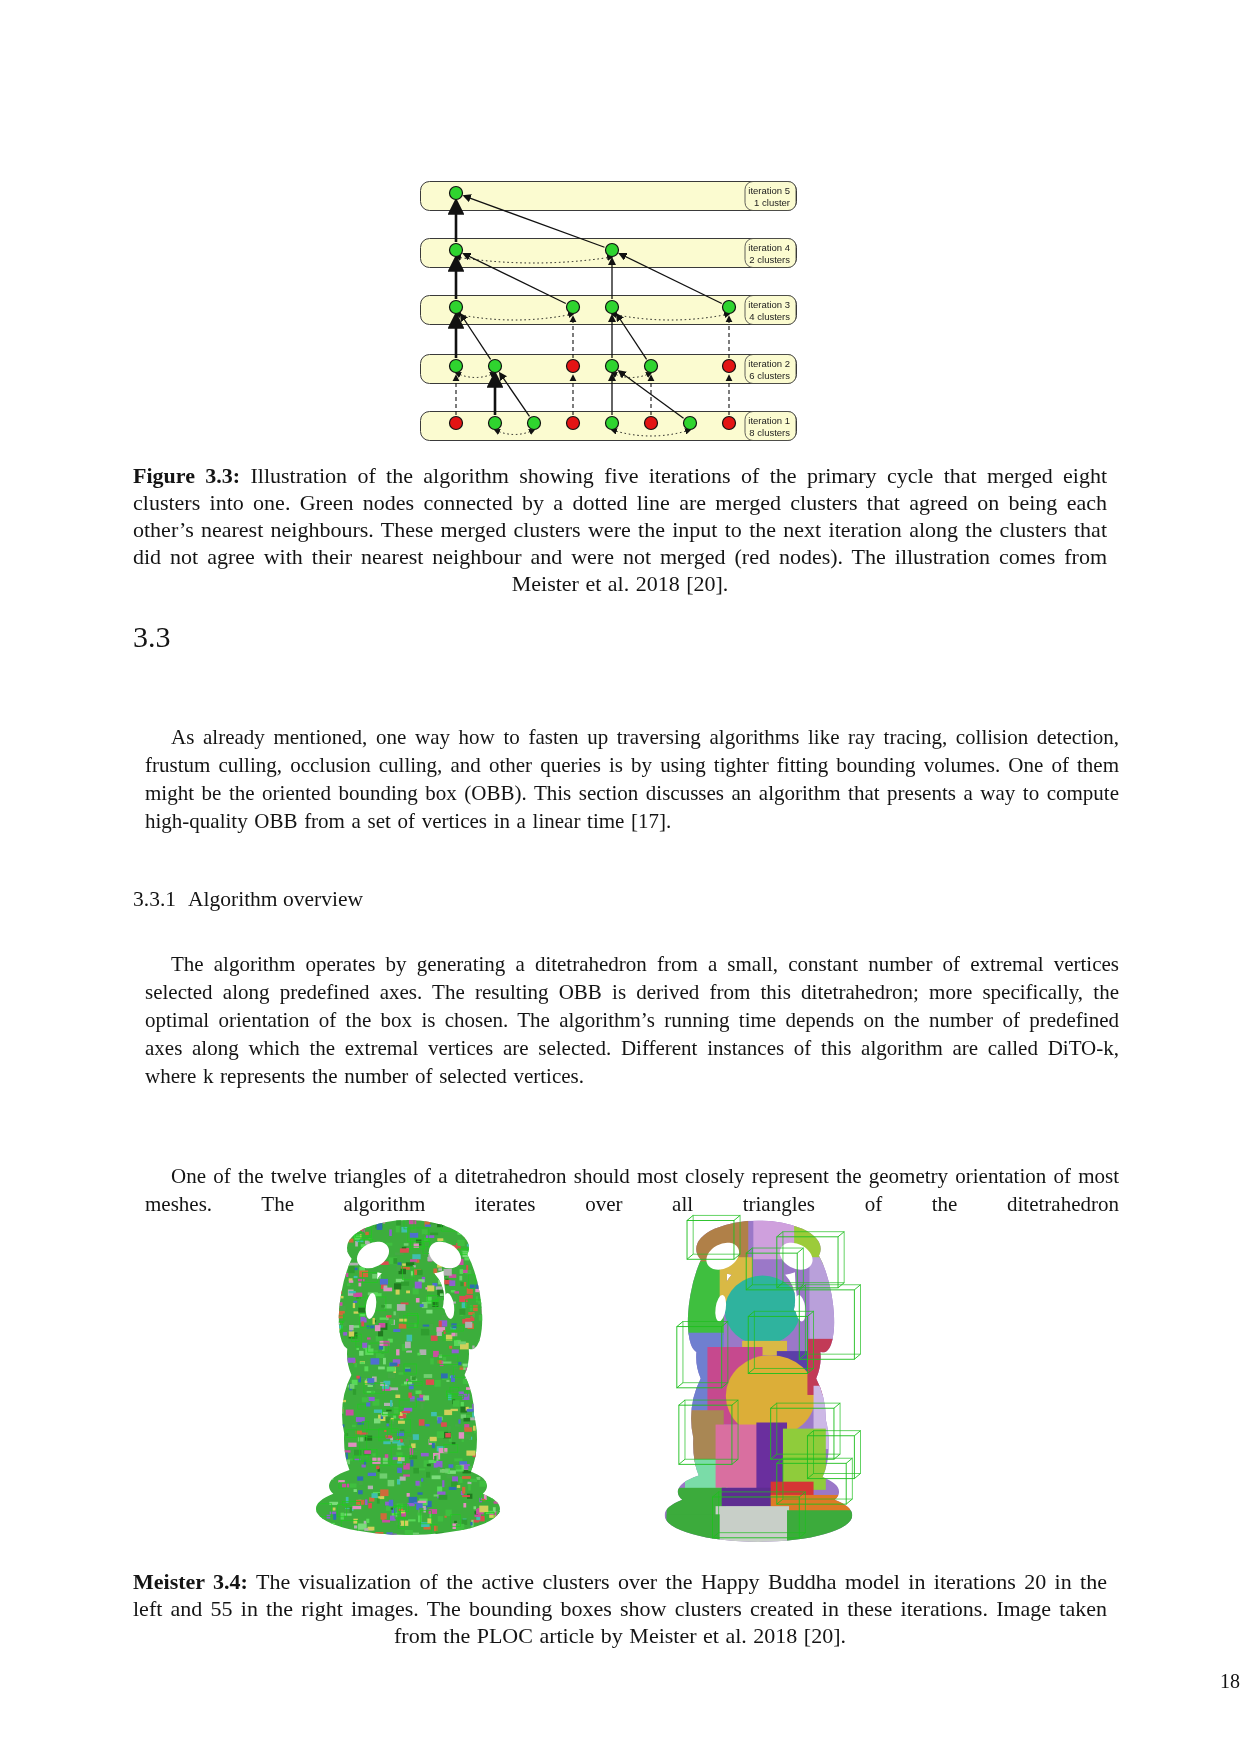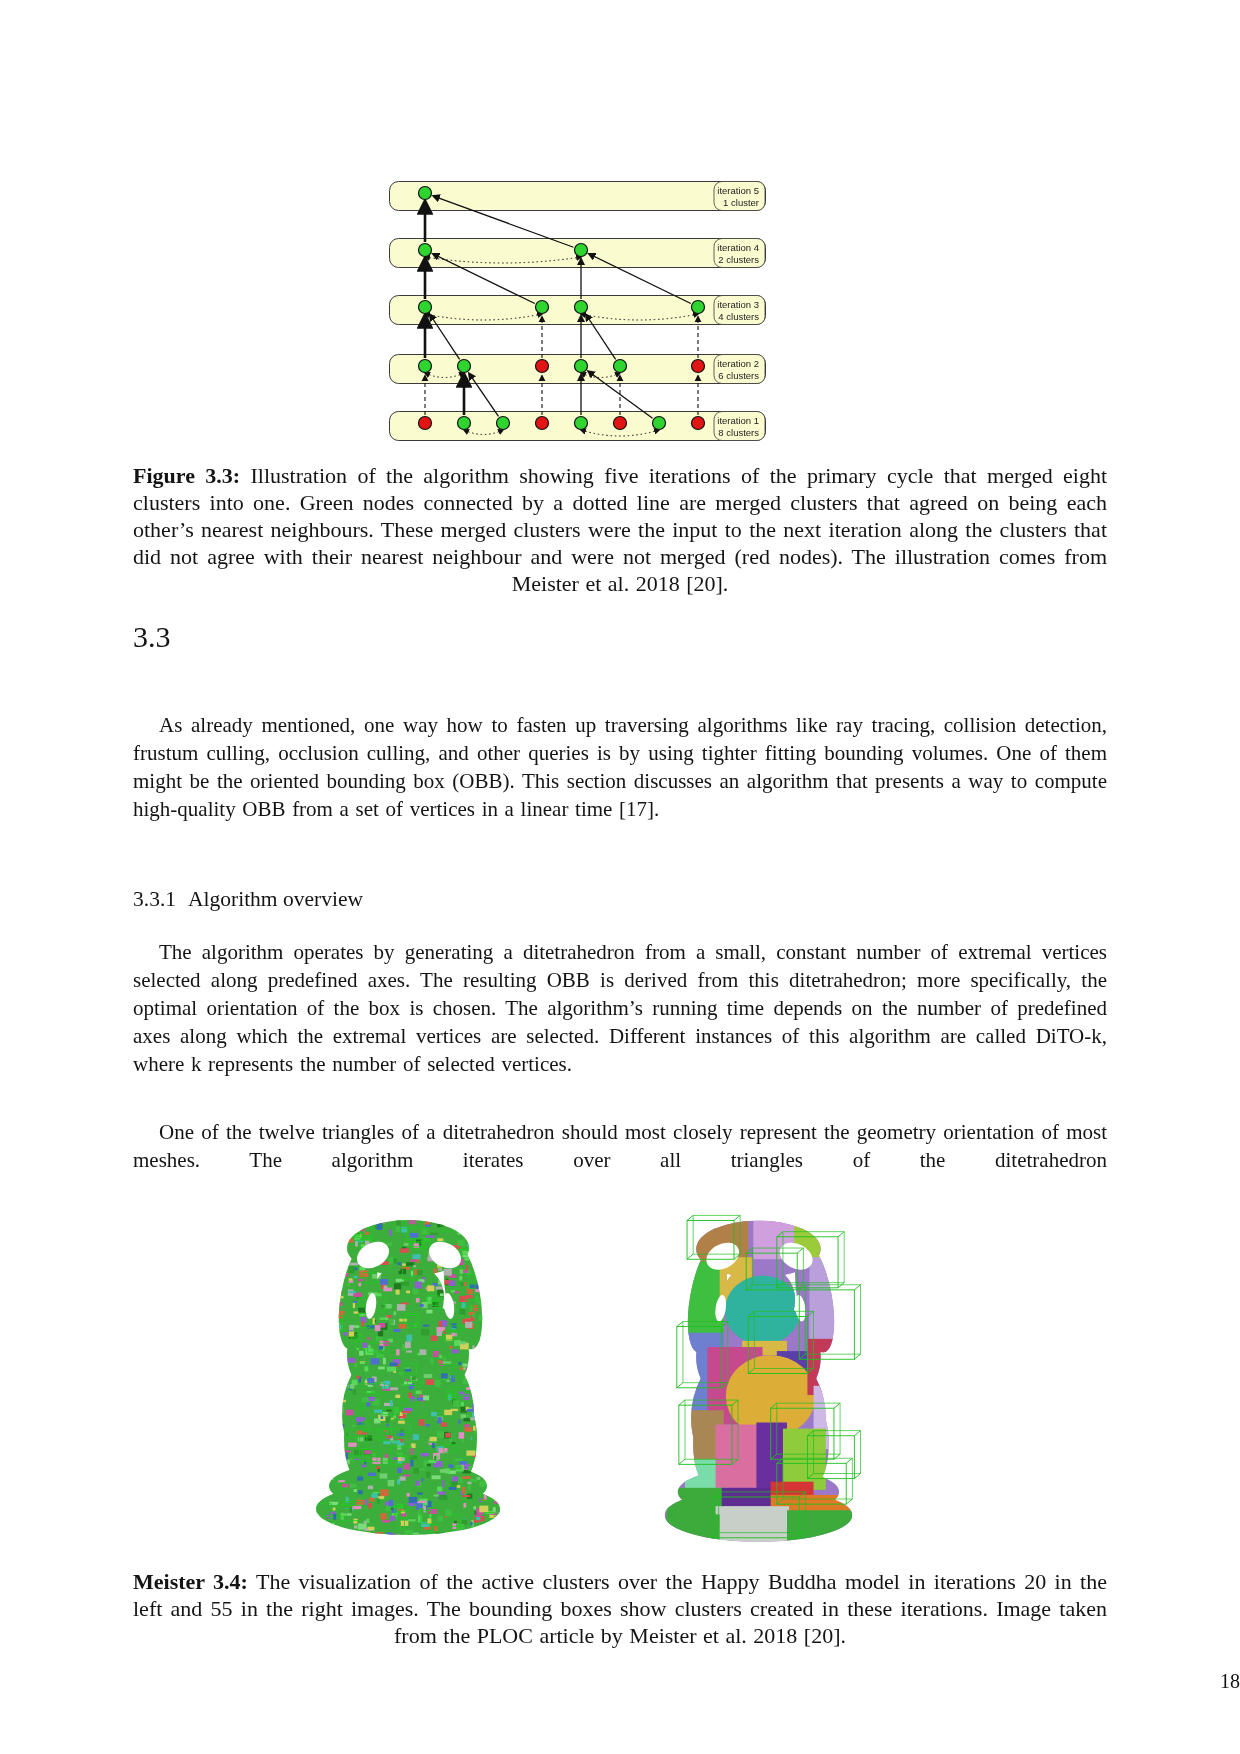--- a/index.html
+++ b/index.html
@@ -1,37 +1,37 @@
 <!DOCTYPE html>
 <html><head>
 <meta charset="utf-8">
 <style>
   html,body{margin:0;padding:0}
   body{
     width:1240px;height:1754px;position:relative;background:#ffffff;
     font-family:"Liberation Serif",serif;color:#141414;overflow:hidden;
   }
   .abs{position:absolute}
-  .body-text{font-size:21px;line-height:28px;text-align:justify;word-spacing:1.4px;margin:0}
+  .body-text{font-size:21px;line-height:28px;text-align:justify;word-spacing:1.4px;margin:12px}
   .indent{text-indent:26px}
   .caption{font-size:22px;line-height:27px;text-align:justify;text-align-last:center;word-spacing:1px;margin:0}
   .caption b{font-weight:bold}
   .sec-head{font-weight:normal;font-size:30px;line-height:34px}
   .sec-num{position:absolute;left:0;top:0}
   .sec-title{margin-left:49px}
   .sec-line1{text-align:justify;text-align-last:justify}
   .sub-head{font-weight:normal;font-size:21.5px;line-height:26px}
   .sub-num{display:inline-block;width:55px}
   .page-num{font-size:20px;text-align:right;width:1240px}
   svg{display:block}
 </style>
 </head>
 <body>
 
-<div class="abs" id="diagram-host" style="left:389px;top:181px">
+<div class="abs" id="diagram-host" style="left:420px;top:181px">
     <svg width="377" height="261" viewBox="0 0 377 261">
       <defs>
         <marker id="arw" viewBox="0 0 8 8" refX="6" refY="4" markerWidth="6.5" markerHeight="6.5" orient="auto-start-reverse">
           <path d="M0,0L8,4L0,8z" fill="#111"></path>
         </marker>
       </defs>
       <rect x="0.5" y="0.5" width="376" height="29" rx="9" fill="#fbfbd0" stroke="#3a3a3a" stroke-width="1"></rect>
       <rect x="325" y="0.5" width="51" height="29" rx="8" fill="#fbfbd0" stroke="#3a3a3a" stroke-width="0.8"></rect>
       <text x="370" y="13" text-anchor="end" font-size="9.5" fill="#222222" font-family="&quot;Liberation Sans&quot;,sans-serif">iteration 5</text>
       <text x="370" y="25" text-anchor="end" font-size="9.5" fill="#222222" font-family="&quot;Liberation Sans&quot;,sans-serif">1 cluster</text>
@@ -110,21 +110,21 @@
   </div>
 </div>
 
 <p class="abs body-text indent" style="left:133px;top:711px;width:974px">As already mentioned, one way how to fasten up traversing algorithms like ray tracing, collision detection, frustum culling, occlusion culling, and other queries is by using tighter fitting bounding volumes. One of them might be the oriented bounding box (OBB). This section discusses an algorithm that presents a way to compute high-quality OBB from a set of vertices in a linear time [17].</p>
 
 <div class="abs sub-head" style="left:133px;top:886px;width:974px">
   <span class="sub-num">3.3.1</span><span>Algorithm overview</span>
 </div>
 
 <p class="abs body-text indent" style="left:133px;top:938px;width:974px">The algorithm operates by generating a ditetrahedron from a small, constant number of extremal vertices selected along predefined axes. The resulting OBB is derived from this ditetrahedron; more specifically, the optimal orientation of the box is chosen. The algorithm’s running time depends on the number of predefined axes along which the extremal vertices are selected. Different instances of this algorithm are called DiTO-k, where k represents the number of selected vertices.</p>
-<p class="abs body-text indent" style="left:133px;top:1118px;width:974px;text-align-last:justify">One of the twelve triangles of a ditetrahedron should most closely represent the geometry orientation of most meshes. The algorithm iterates over all triangles of the ditetrahedron</p>
+<p class="abs body-text indent" style="left:133px;top:1150px;width:974px;text-align-last:justify">One of the twelve triangles of a ditetrahedron should most closely represent the geometry orientation of most meshes. The algorithm iterates over all triangles of the ditetrahedron</p>
 
 <div class="abs" style="left:308px;top:1196px;display:flex;gap:142px">
   <div id="buddha-left">
       <svg width="205" height="345" viewBox="0 0 205 345">
         <defs>
           <clipPath id="bclip1">
             <ellipse cx="100" cy="313" rx="92" ry="26"></ellipse>
             <ellipse cx="100" cy="290" rx="79" ry="24"></ellipse>
             <ellipse cx="100" cy="218" rx="66" ry="76"></ellipse>
             <ellipse cx="100" cy="158" rx="61" ry="56"></ellipse>

